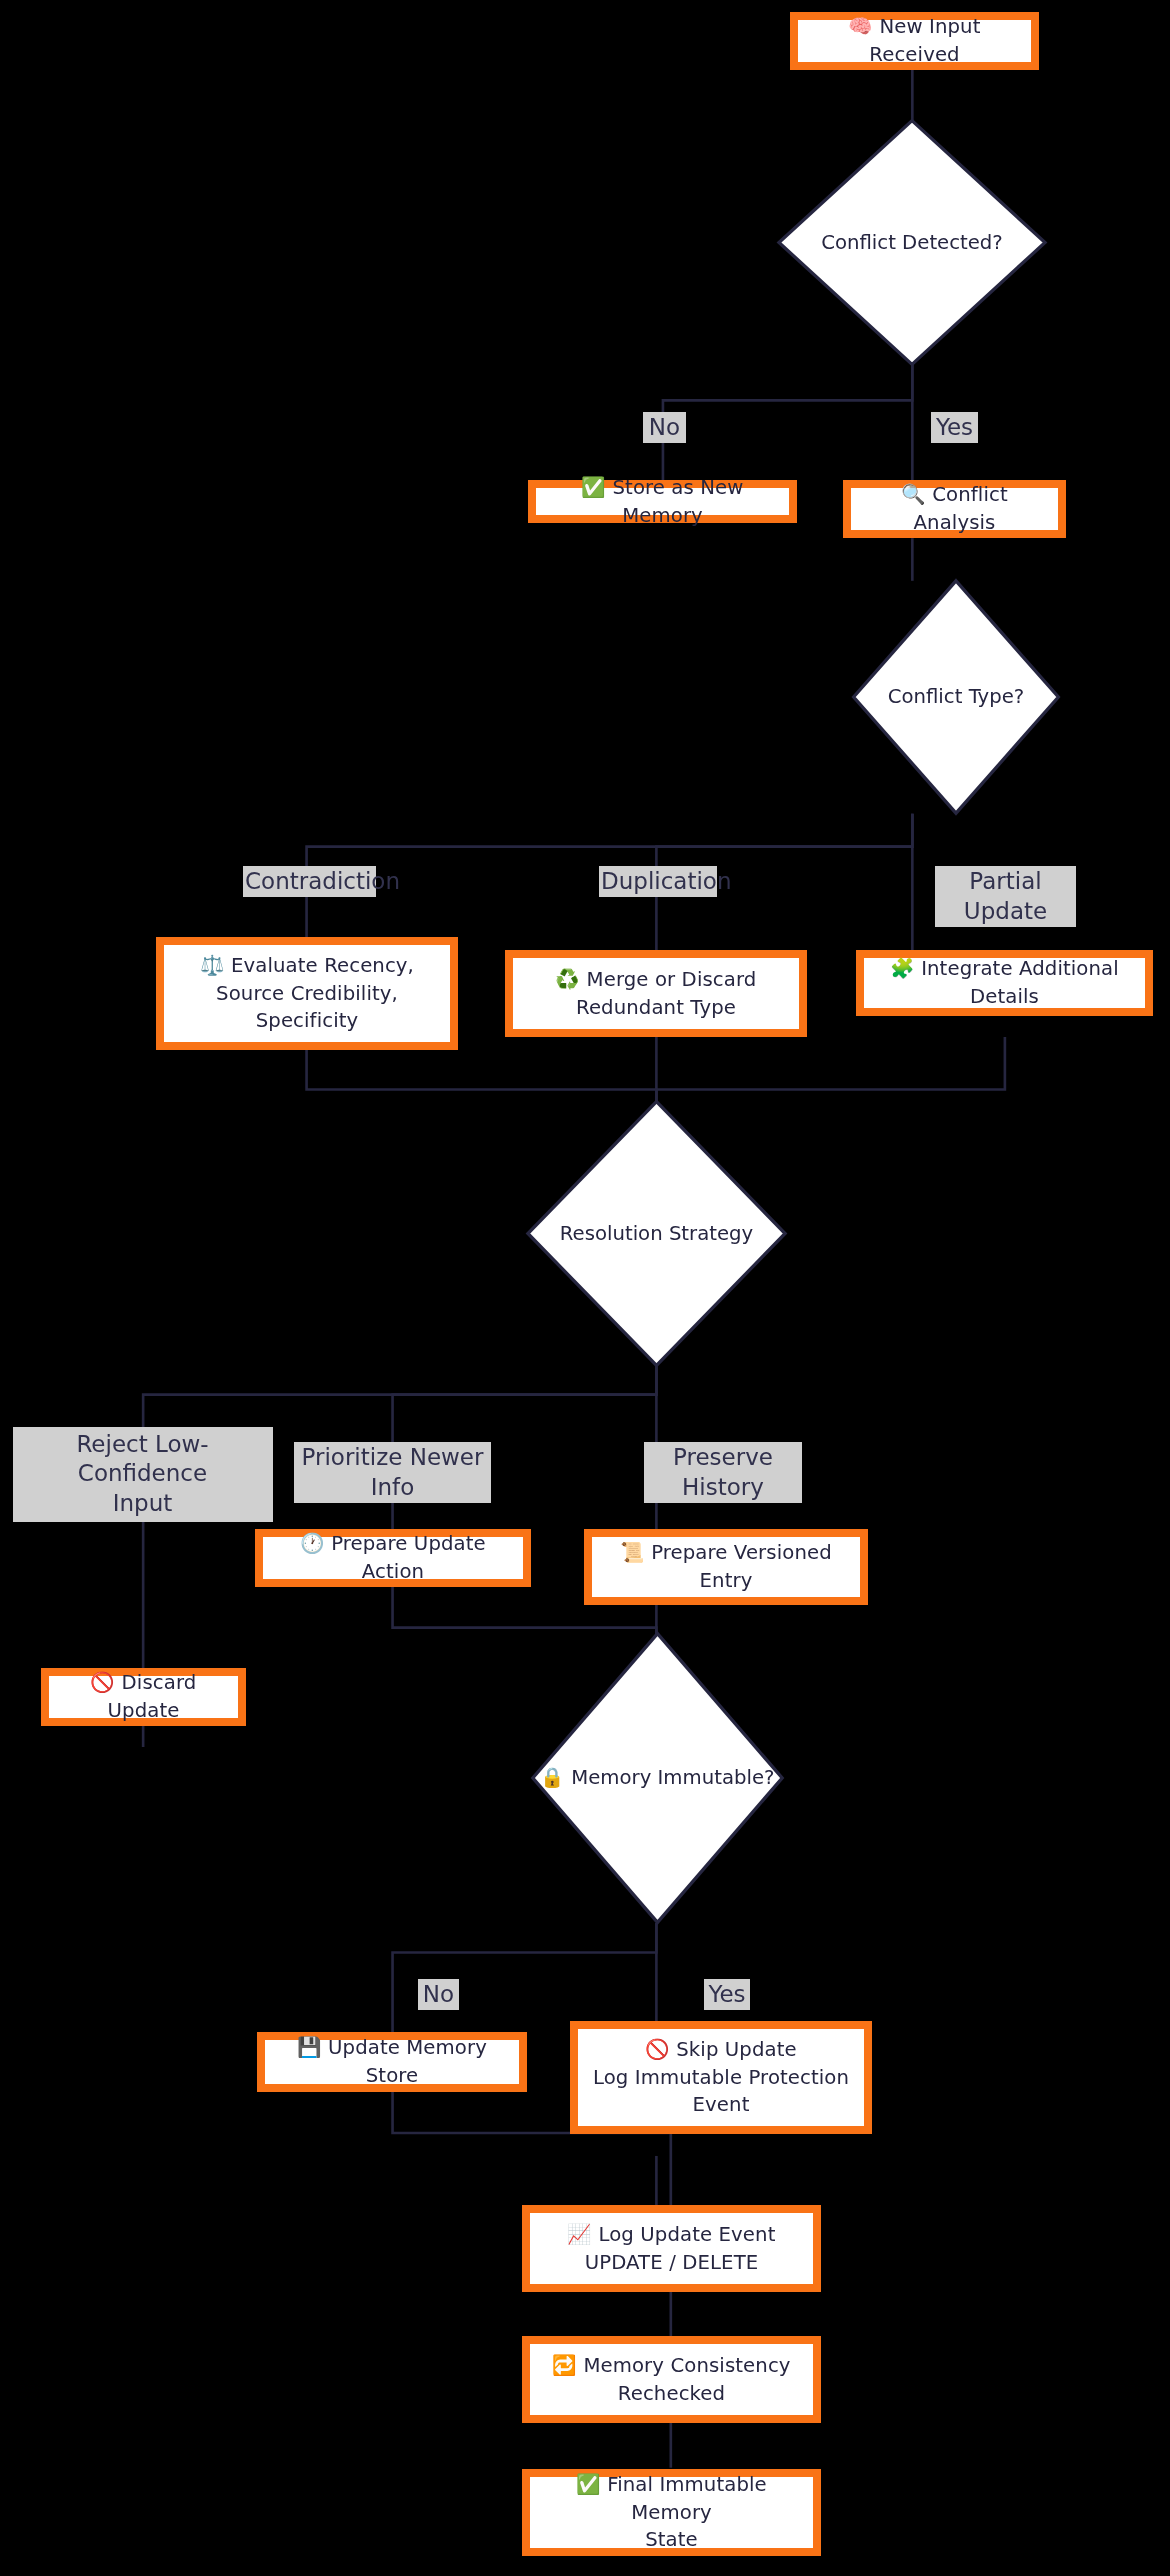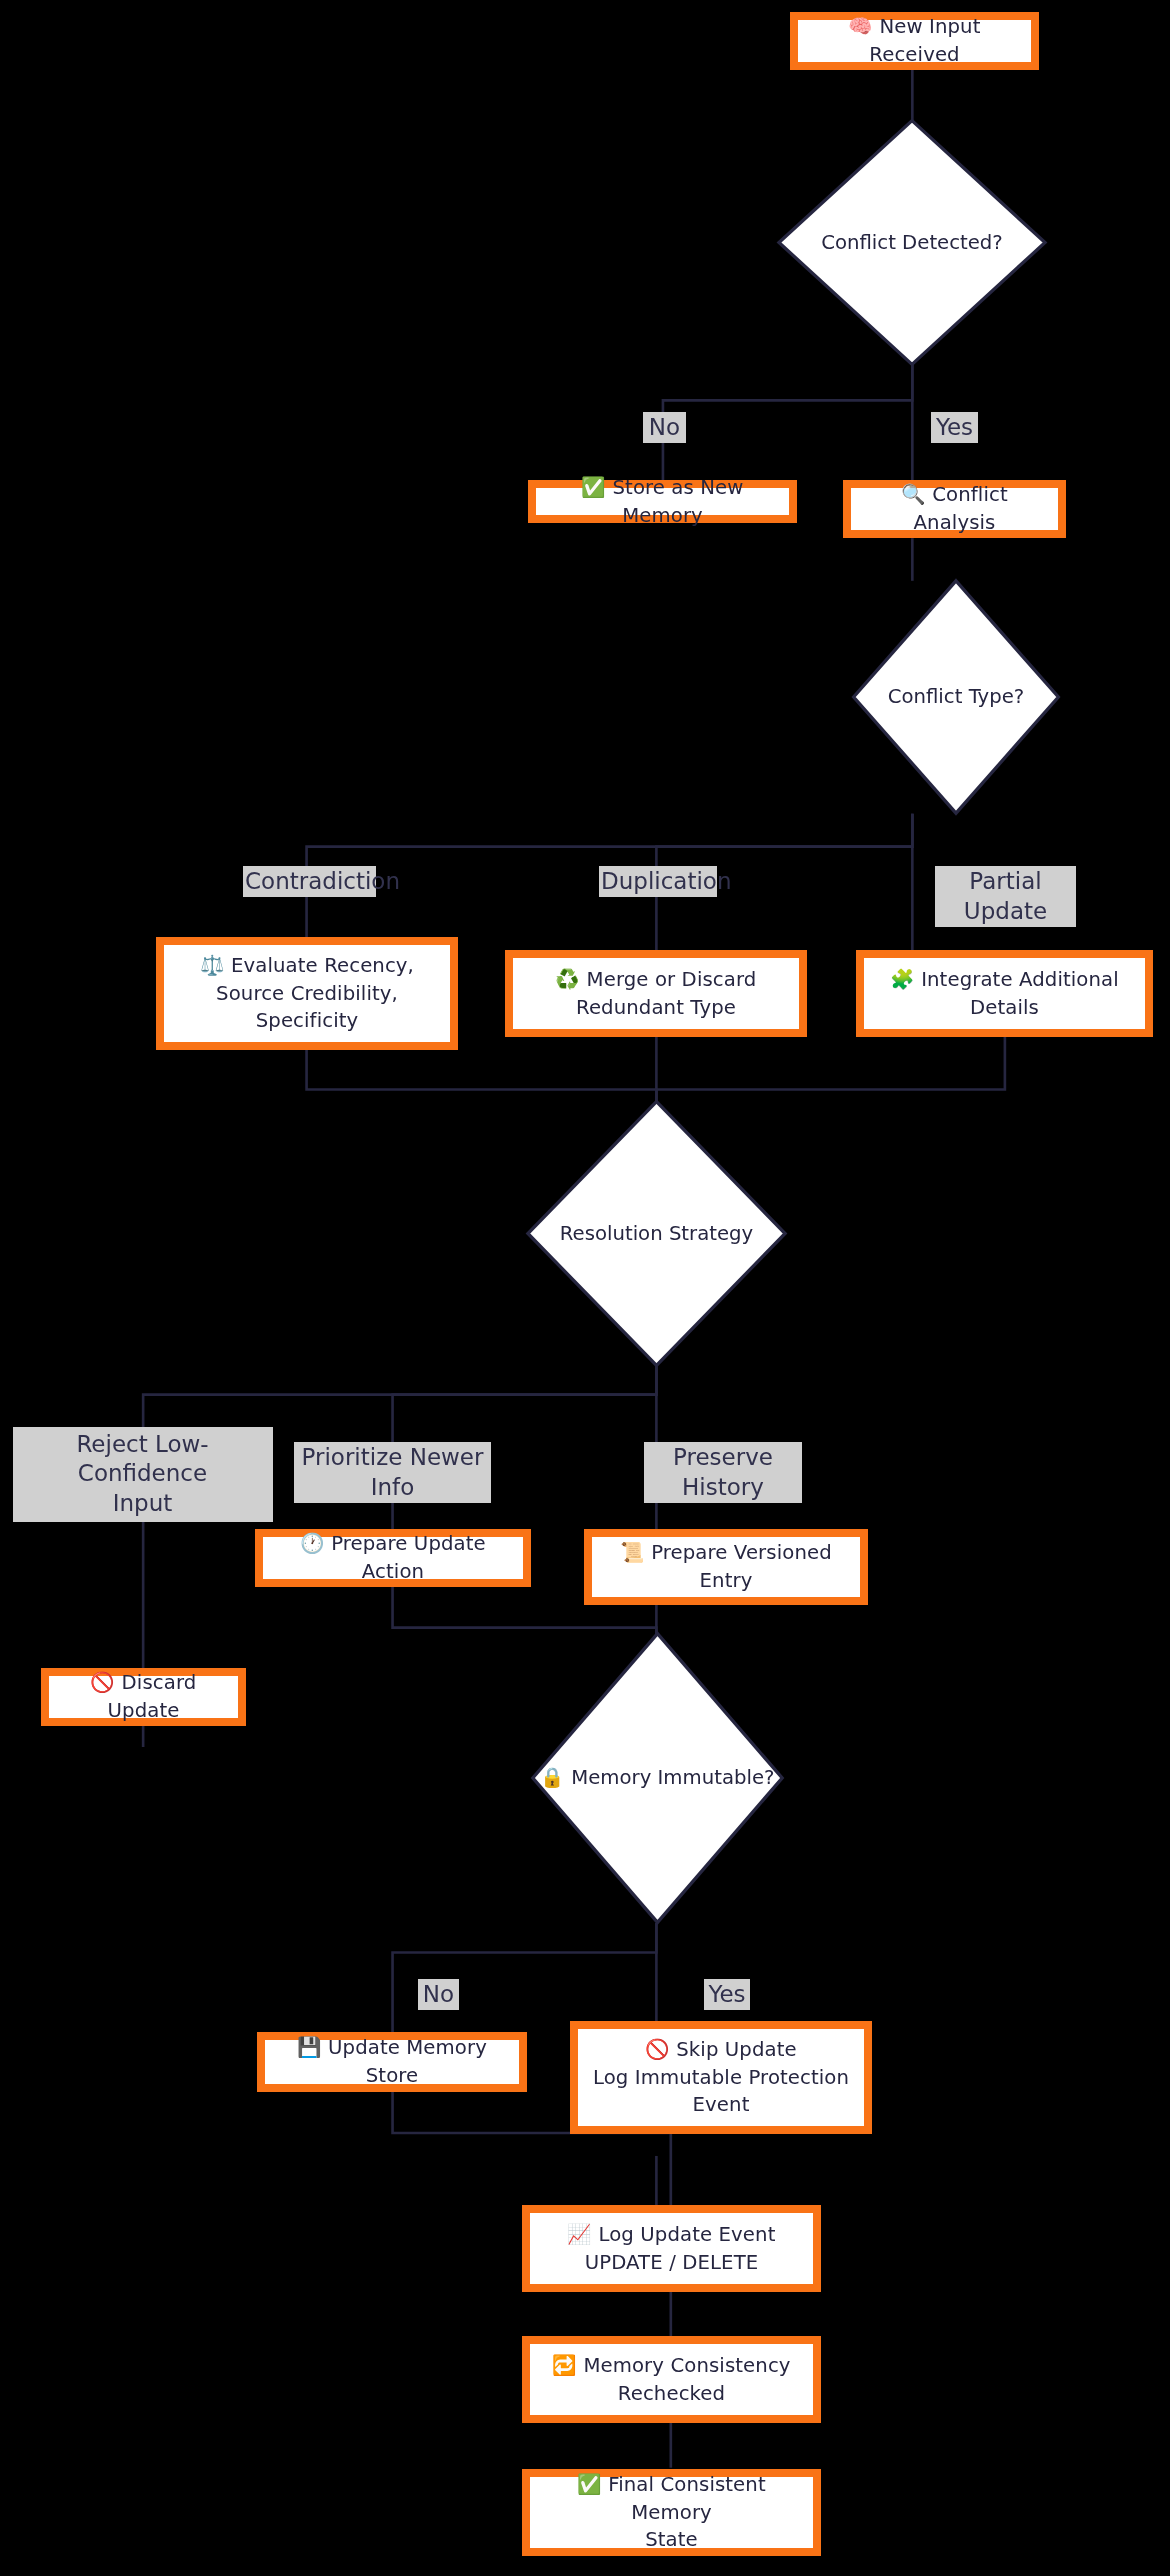--- a/index.html
+++ b/index.html
@@ -156,21 +156,21 @@
     <div class="dlabel">Conflict Type?</div>
   </div>
 
   <div class="node" style="left:156px; top:937px; width:302px; height:113px;">⚖️ Evaluate Recency,
 Source Credibility,
 Specificity</div>
 
   <div class="node" style="left:505px; top:950px; width:302px; height:87px;">♻️ Merge or Discard
 Redundant Type</div>
 
-  <div class="node" style="left:856px; top:950px; width:297px; height:87px;">🧩 Integrate Additional
+  <div class="node" style="left:856px; top:950px; width:297px; height:66px;">🧩 Integrate Additional
 Details</div>
 
   <div class="decision" style="left:525px; top:1099px; width:263px; height:269px;">
     <svg width="263" height="269" viewBox="0 0 400 410">
       <polygon points="200,4 396,205 200,406 4,205" fill="#ffffff" stroke="#262640" stroke-width="5"></polygon>
     </svg>
     <div class="dlabel">Resolution Strategy</div>
   </div>
 
   <div class="node" style="left:255px; top:1529px; width:276px; height:58px;">🕐 Prepare Update Action</div>
@@ -191,21 +191,21 @@
   <div class="node" style="left:570px; top:2021px; width:302px; height:113px;">🚫 Skip Update
 Log Immutable Protection
 Event</div>
 
   <div class="node" style="left:522px; top:2205px; width:299px; height:87px;">📈 Log Update Event
 UPDATE / DELETE</div>
 
   <div class="node" style="left:522px; top:2336px; width:299px; height:87px;">🔁 Memory Consistency
 Rechecked</div>
 
-  <div class="node" style="left:522px; top:2469px; width:299px; height:87px;">✅ Final Consistent Memory
+  <div class="node" style="left:522px; top:2469px; width:299px; height:87px;">✅ Final Immutable Memory
 State</div>
 
   <div class="edge-label" style="left:643px; top:412px; width:39px;">No</div>
 
   <div class="edge-label" style="left:931px; top:412px; width:43px;">Yes</div>
 
   <div class="edge-label" style="left:243px; top:866px; width:129px;">Contradiction</div>
 
   <div class="edge-label" style="left:599px; top:866px; width:114px;">Duplication</div>
 

